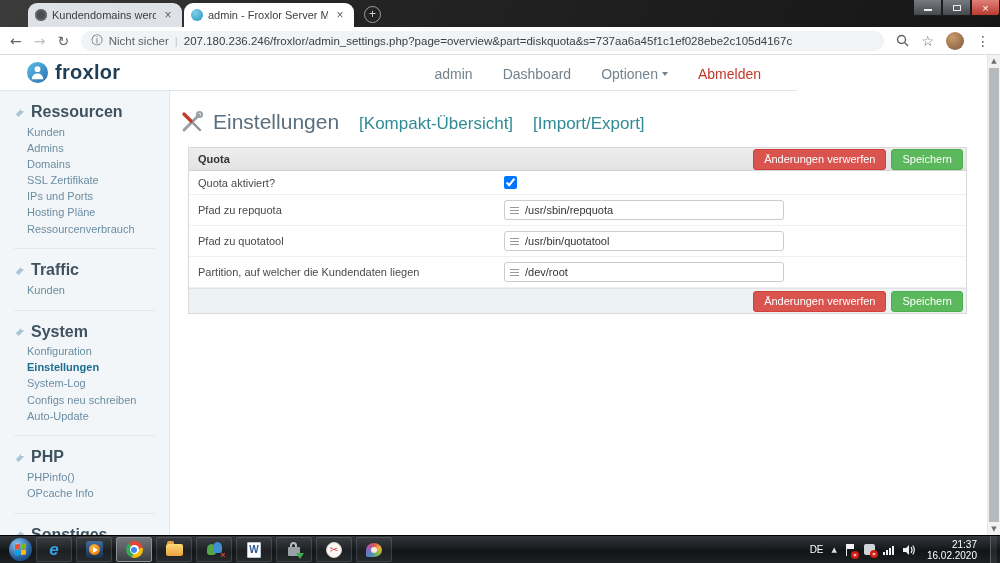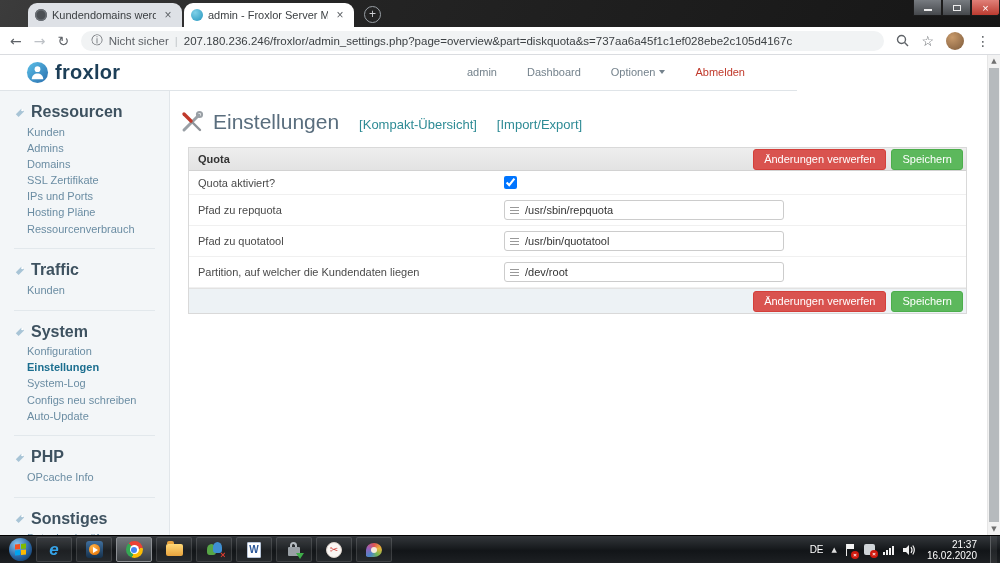--- a/index.html
+++ b/index.html
@@ -39,21 +39,21 @@
   .tb-right { display:flex; align-items:center; gap:12px; }
   .avatar { width:18px; height:18px; border-radius:50%;
     background:radial-gradient(circle at 35% 30%, #c89a6b, #7d5a3a); }
 
   
   .fx-header { position:absolute; top:55px; left:0; width:797px; height:36px; background:#fff;
     border-bottom:1px solid #dfe4e8; }
   .brand { position:absolute; left:26px; top:6px; display:flex; align-items:center; gap:6px; }
   .brand-icon { width:23px; height:23px; }
   .brand-name { font-size:20px; font-weight:bold; color:#1c3e57; letter-spacing:0.3px; }
-  .fx-nav { position:absolute; right:52px; top:11px; display:flex; gap:30px; font-size:11px; }
+  .fx-nav { position:absolute; right:36px; top:11px; display:flex; gap:30px; font-size:14px; }
   .fx-nav a { text-decoration:none; color:#74828c; display:flex; align-items:center; gap:4px; }
   .fx-nav a.logout { color:#c0392b; }
   .caret { width:0; height:0; border-left:3.5px solid transparent; border-right:3.5px solid transparent;
     border-top:4px solid #74828c; }
 
   
   .sidebar { position:absolute; left:0; top:91px; width:170px; bottom:28px;
     background:#f3f6f8; border-right:1px solid #e1e6ea; overflow:hidden; }
   .sb-section { padding-top:12px; }
   .sb-title { display:flex; align-items:center; gap:6px; padding-left:14px;
@@ -61,21 +61,21 @@
   .sb-icon { width:11px; height:11px; flex:none; }
   .sb-link { display:block; padding:1.5px 4px 1.5px 27px; font-size:11px;
     color:#6b8da3; text-decoration:none; line-height:1.2; }
   .sb-link.active { font-weight:bold; color:#1b6e8f; }
   .sb-div { border-top:1px solid #e2e8ec; margin:11px 14px 0 14px; }
 
   .main { position:absolute; left:171px; top:91px; right:13px; bottom:28px; background:#fff; }
   .page-heading { display:flex; align-items:baseline; margin:19px 0 13px 9px; }
   .page-heading svg { align-self:center; margin-right:9px; }
   .page-title { font-size:21px; color:#5a6e7e; }
-  .heading-link { font-size:13px; color:#2e8b95; text-decoration:none; margin-left:20px; }
+  .heading-link { font-size:17px; color:#2e8b95; text-decoration:none; margin-left:20px; }
 
   .panel { margin:0 20px 0 17px; border:1px solid #d9d9d9; font-size:11px; }
   .panel-head { height:23px; background:linear-gradient(#eeeeee,#e3e3e3);
     border-bottom:1px solid #d2d2d2; display:flex; align-items:center; padding:0 3px 0 9px; }
   .panel-head .ptitle { font-weight:bold; color:#333; flex:1; }
   .btn { font-size:11px; padding:3px 10px 4px; border-radius:3px; color:#fff;
     border:1px solid; margin-left:5px; cursor:pointer; font-family:"Liberation Sans",sans-serif; }
   .btn-red { background:#d9534f; border-color:#d43f3a; }
   .btn-green { background:#5cb85c; border-color:#4cae4c; }
   .frow { display:flex; align-items:center; min-height:31px; border-bottom:1px solid #f0f0f0;
@@ -293,20 +293,21 @@
   <div class="sb-div"></div>
 
   <div class="sb-section">
     <div class="sb-title">
       <svg class="sb-icon" viewBox="0 0 12 12">
         <path d="M2 8 L8 2 L11 5 L5 11 Z" fill="#a8c4d6"></path>
           <circle cx="9" cy="3.5" r="1.2" fill="#fff"></circle>
         </svg>
       <span>PHP</span>
     </div>
+    <a class="sb-link" href="#">PHPinfo()</a>
     <a class="sb-link" href="#">OPcache Info</a>
   </div>
   <div class="sb-div"></div>
 
   <div class="sb-section">
     <div class="sb-title">
       <svg class="sb-icon" viewBox="0 0 12 12">
         <path d="M2 8 L8 2 L11 5 L5 11 Z" fill="#a8c4d6"></path>
           <circle cx="9" cy="3.5" r="1.2" fill="#fff"></circle>
         </svg>

